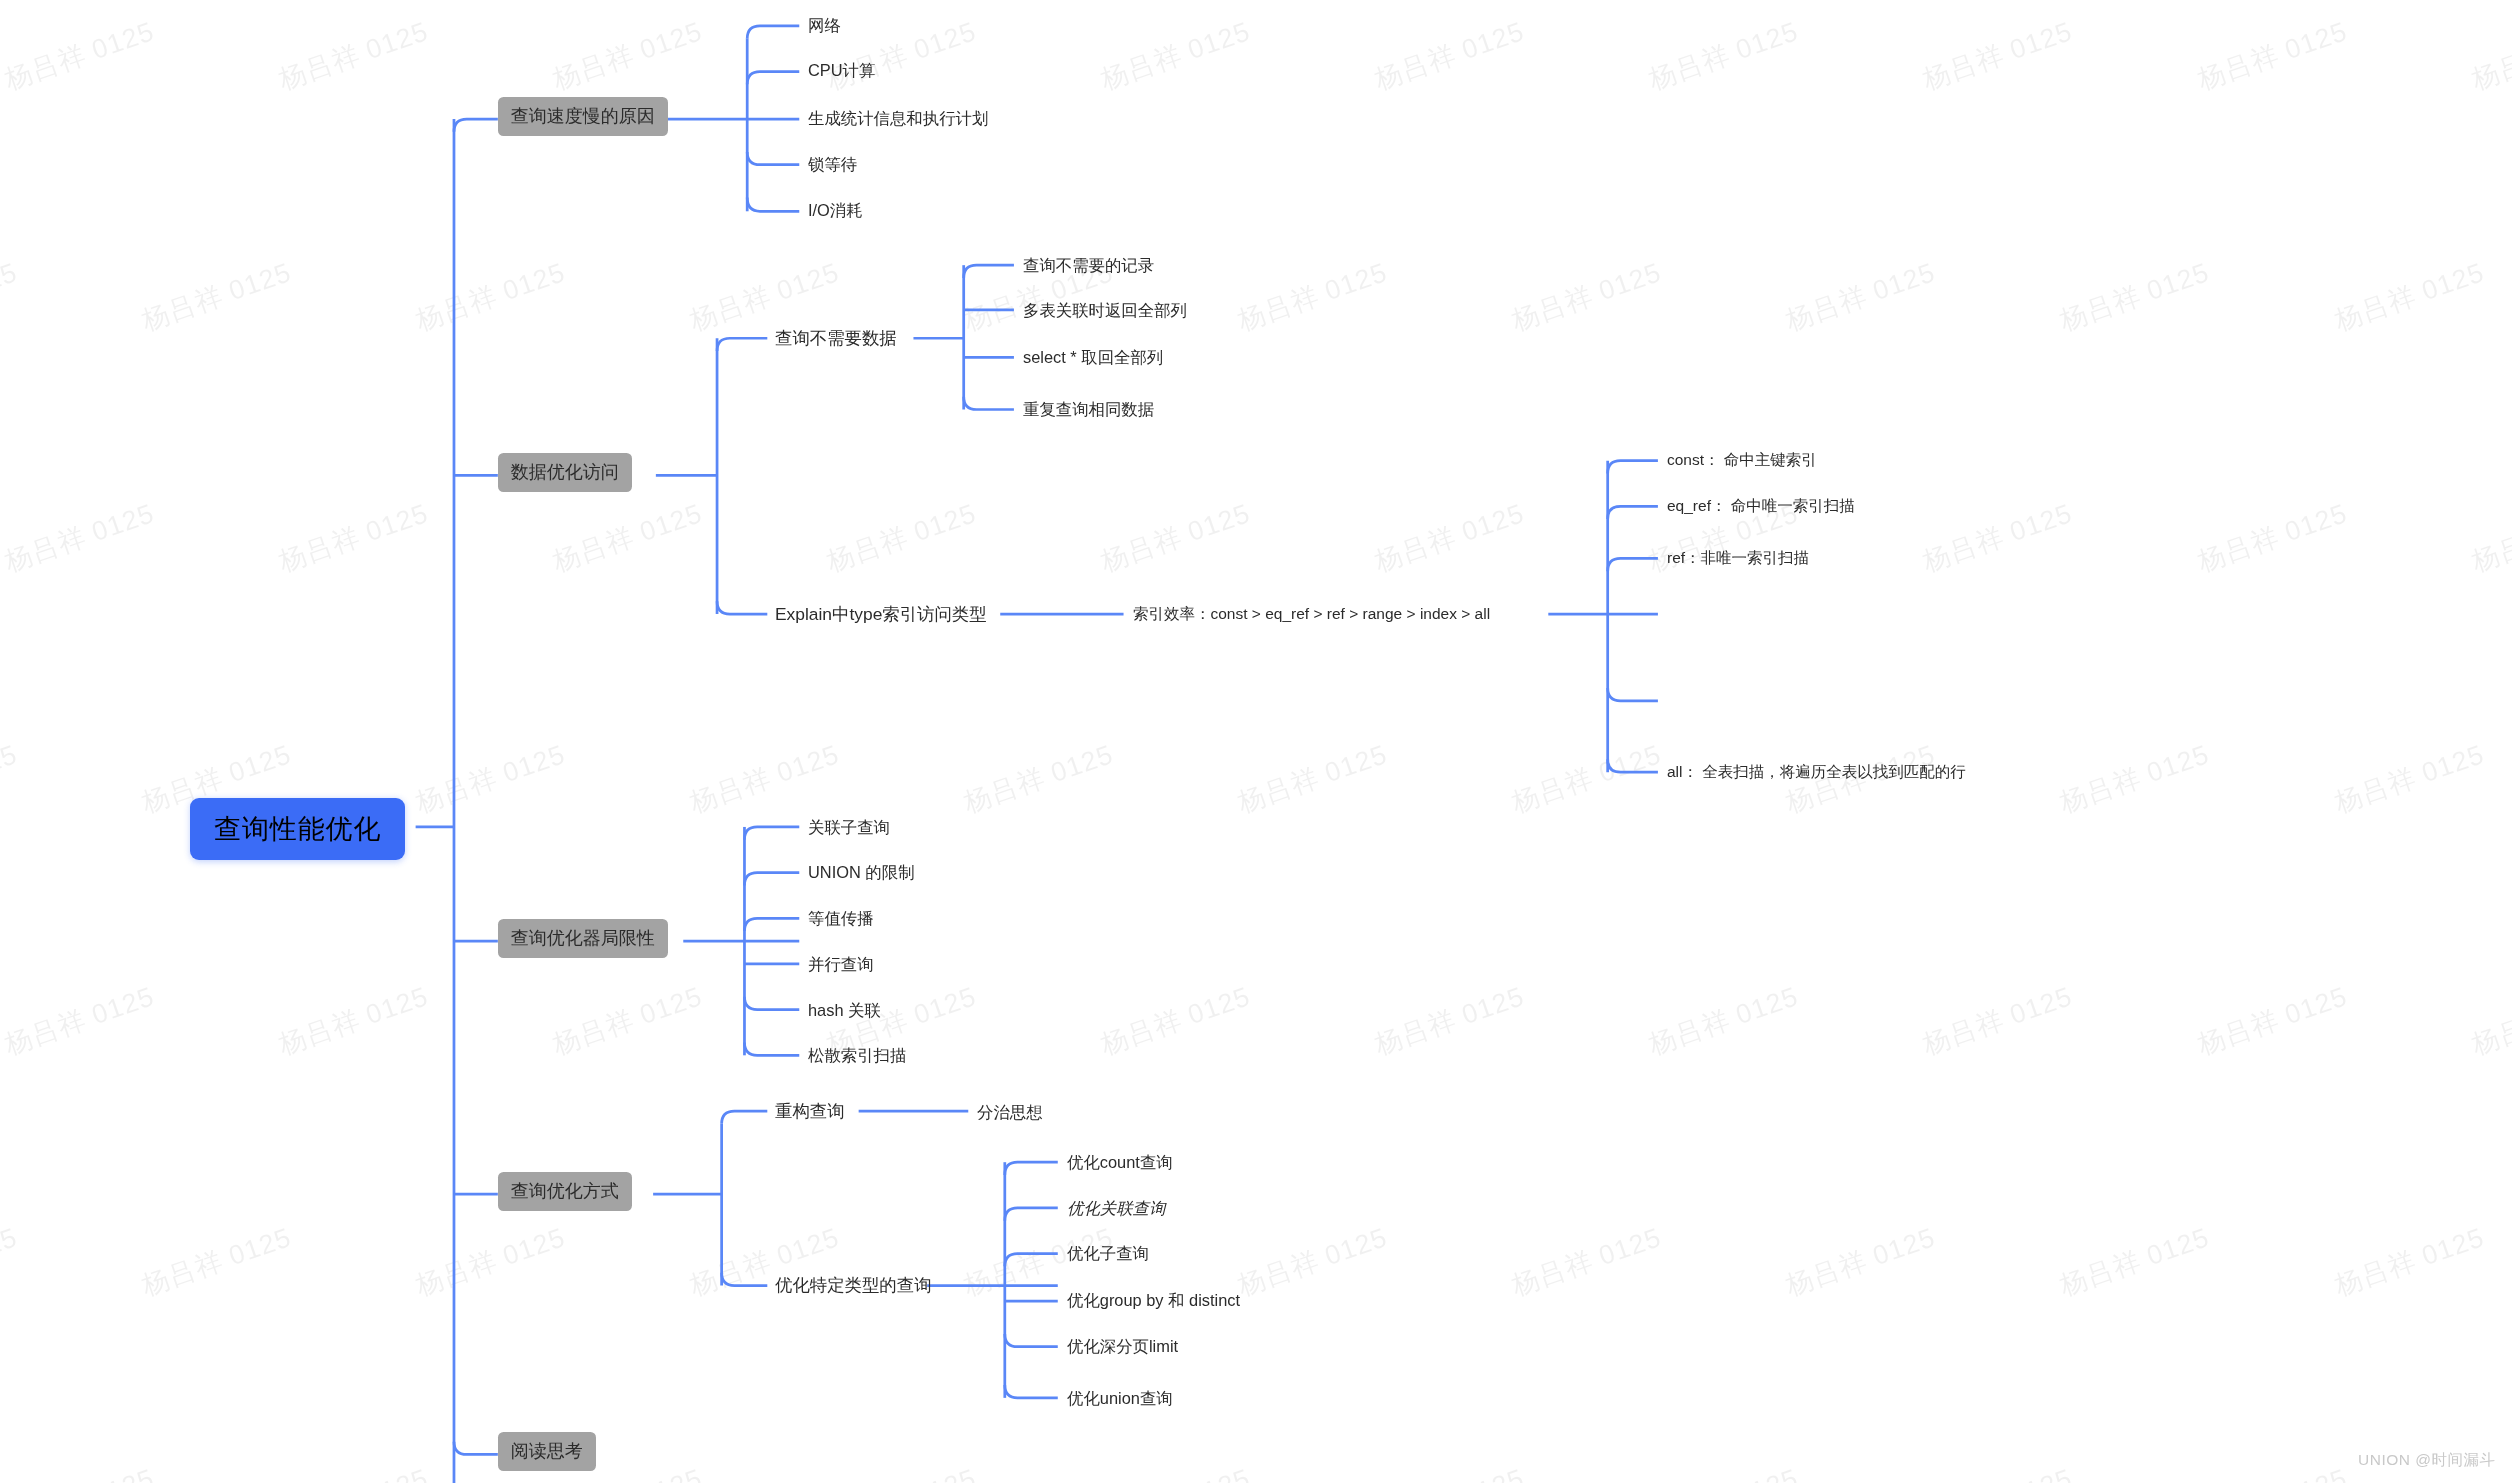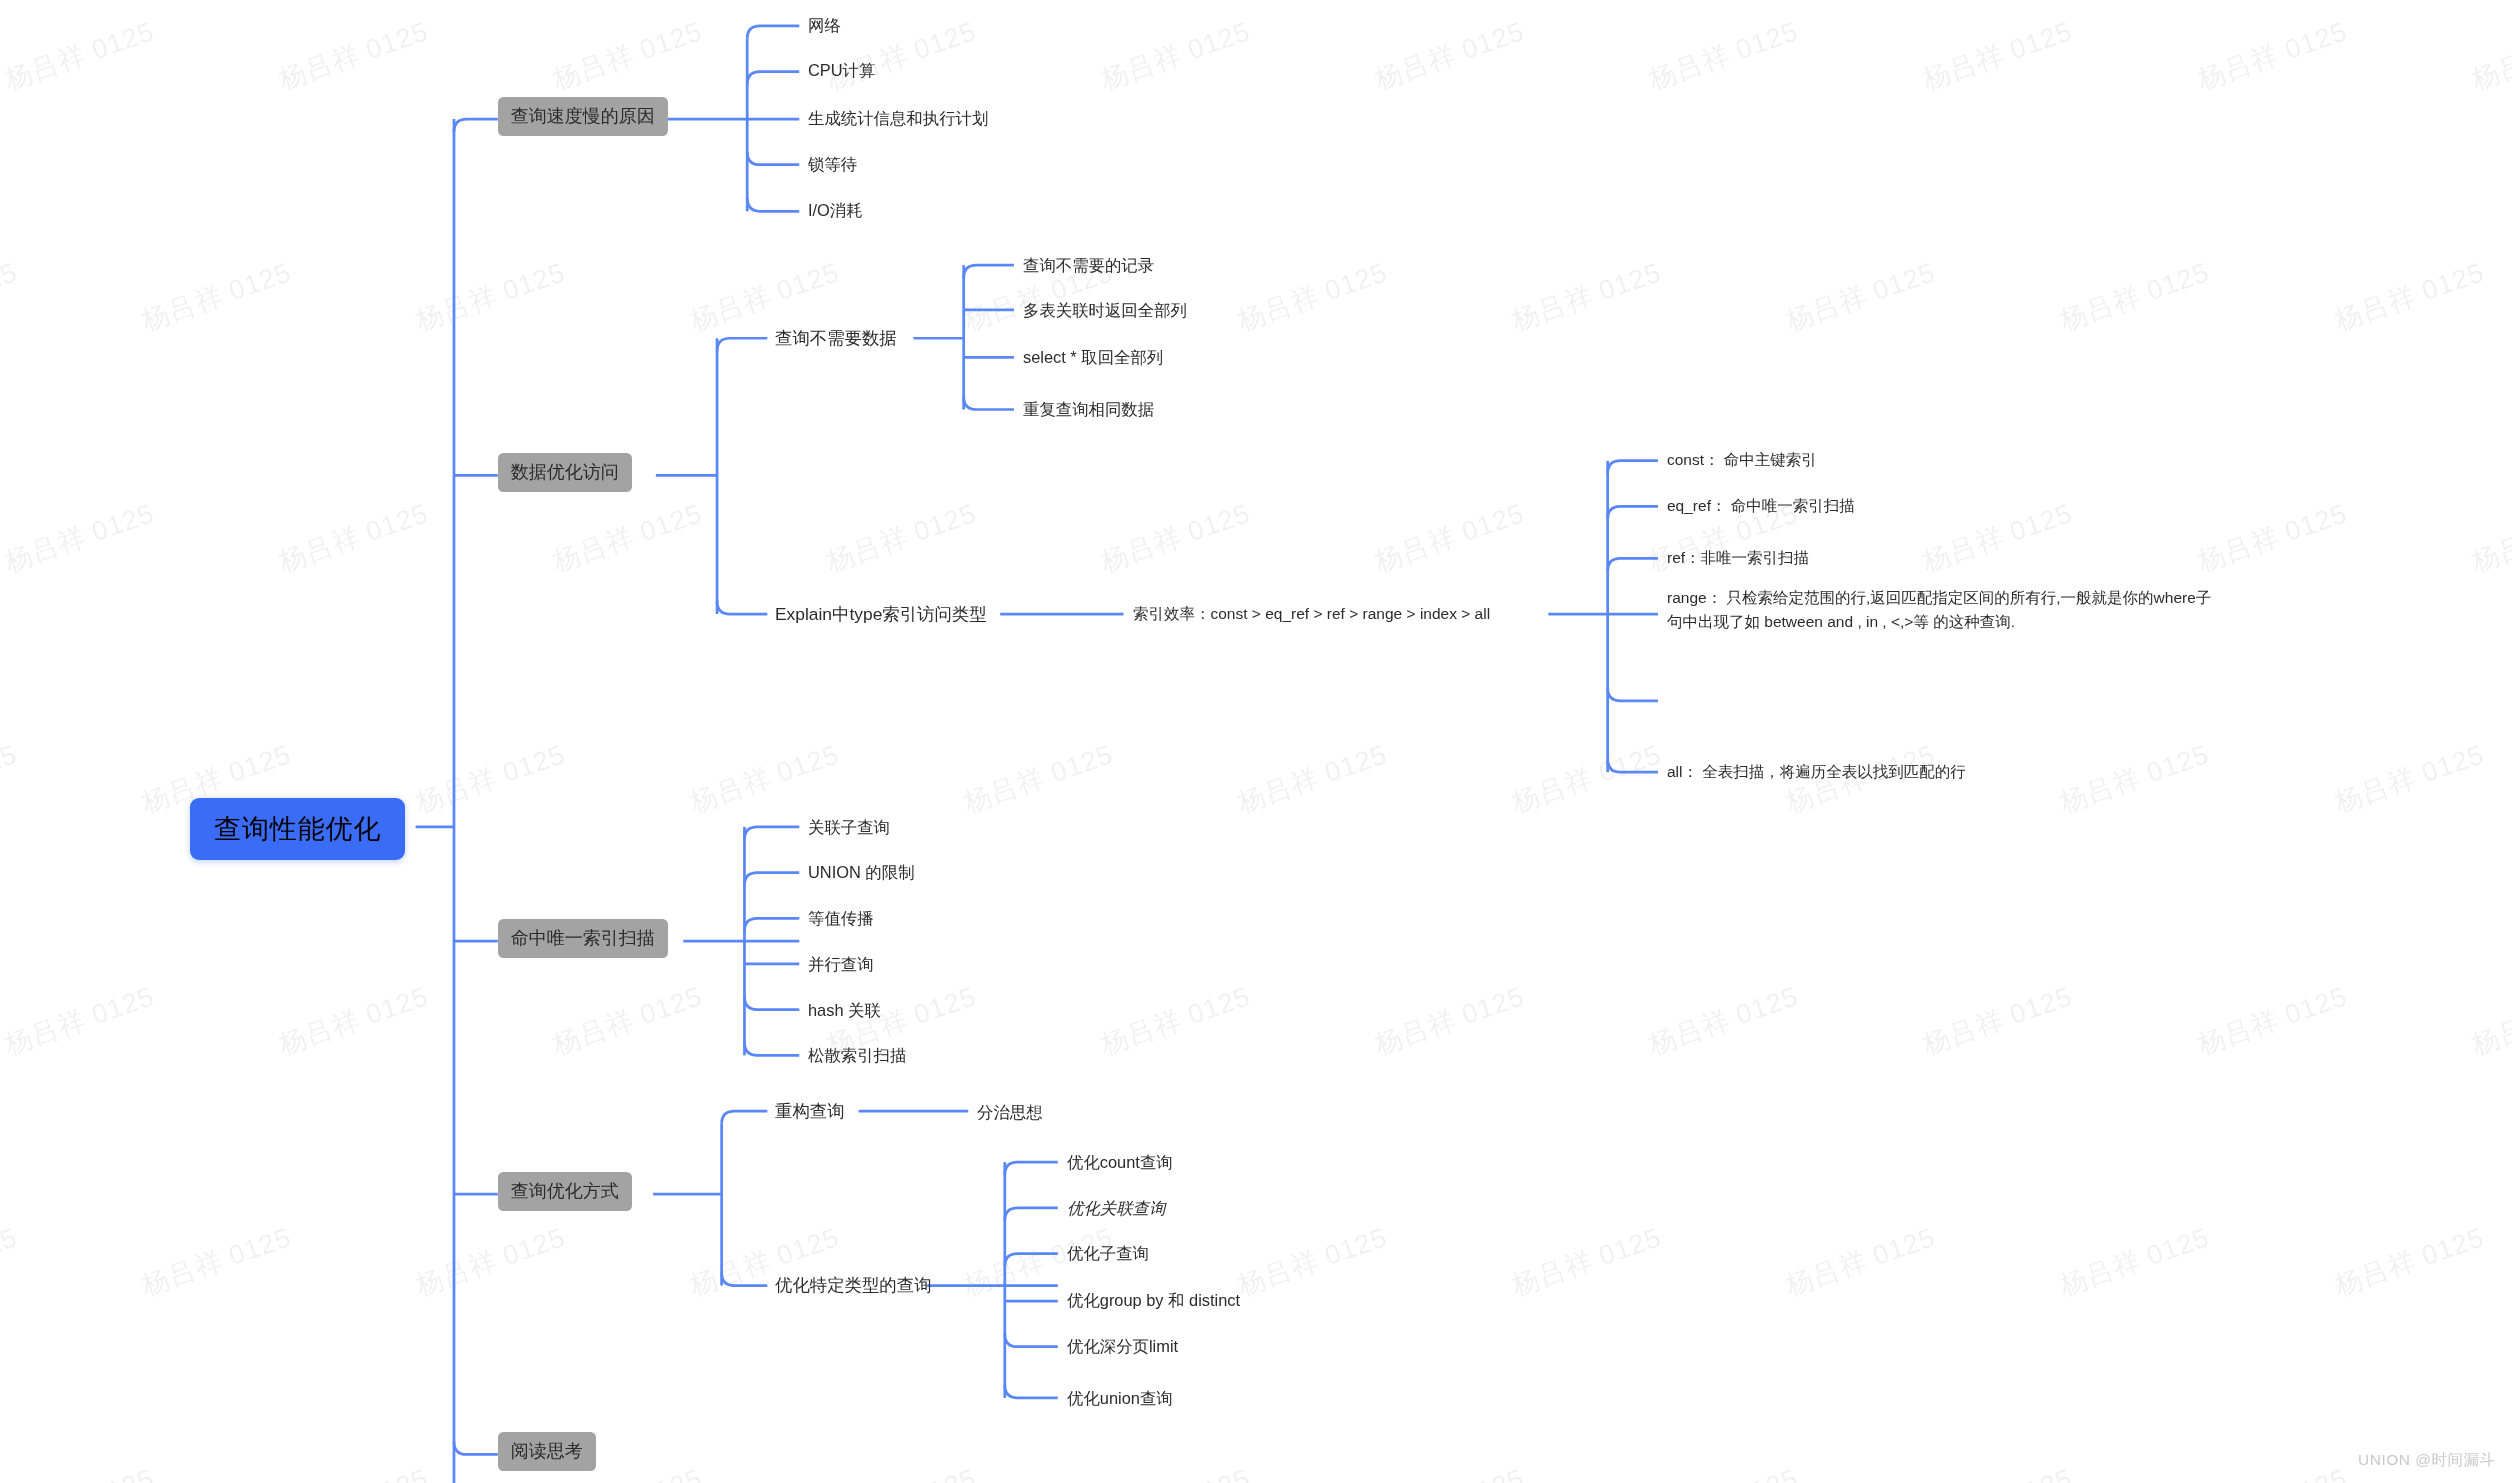--- a/index.html
+++ b/index.html
@@ -289,24 +289,23 @@
   <div class="node leaf" style="left:1023px; top:346px;">select * 取回全部列</div>
   <div class="node leaf" style="left:1023px; top:398px;">重复查询相同数据</div>
 
   <div class="node plain" style="left:775px; top:603px;">Explain中type索引访问类型</div>
 
   <div class="node small" style="left:1133px; top:604px;">索引效率：const &gt; eq_ref &gt; ref &gt; range &gt; index &gt; all</div>
 
   <div class="node small" style="left:1667px; top:450px;">const： 命中主键索引</div>
   <div class="node small" style="left:1667px; top:496px;">eq_ref： 命中唯一索引扫描</div>
   <div class="node small" style="left:1667px; top:548px;">ref：非唯一索引扫描</div>
-  <div class="node wrapped" style="left:1667px; top:586px; width:557px;">range： 只检索给定范围的行,返回匹配指定区间的所有行,一般就是你的where子句中出现了如 between and , in , &lt;,&gt;等 的这种查询.</div>
   <div class="node small" style="left:1667px; top:762px;">all： 全表扫描，将遍历全表以找到匹配的行</div>
 
-  <div class="node boxed" style="left:498px; top:919px;">命中唯一索引扫描</div>
+  <div class="node boxed" style="left:498px; top:919px;">查询优化器局限性</div>
 
   <div class="node leaf" style="left:808px; top:816px;">关联子查询</div>
   <div class="node leaf" style="left:808px; top:861px;">UNION 的限制</div>
   <div class="node leaf" style="left:808px; top:907px;">等值传播</div>
   <div class="node leaf" style="left:808px; top:953px;">并行查询</div>
   <div class="node leaf" style="left:808px; top:999px;">hash 关联</div>
   <div class="node leaf" style="left:808px; top:1044px;">松散索引扫描</div>
 
   <div class="node boxed" style="left:498px; top:1172px;">查询优化方式</div>
 

